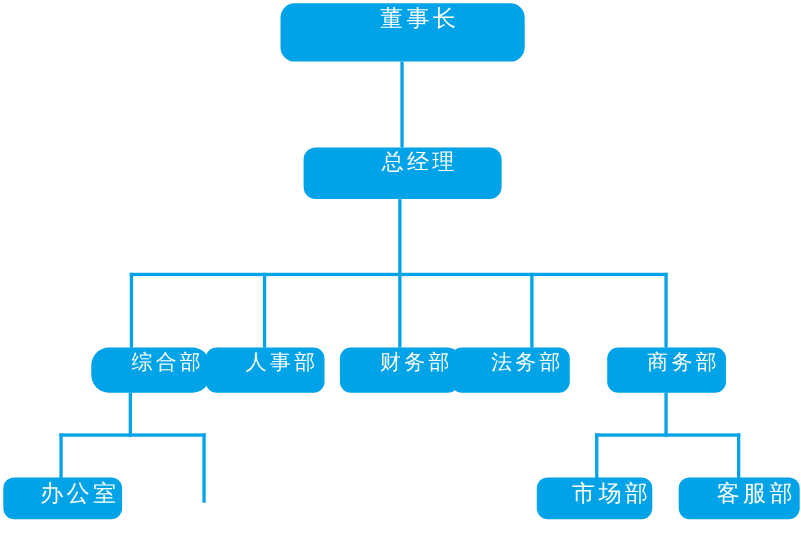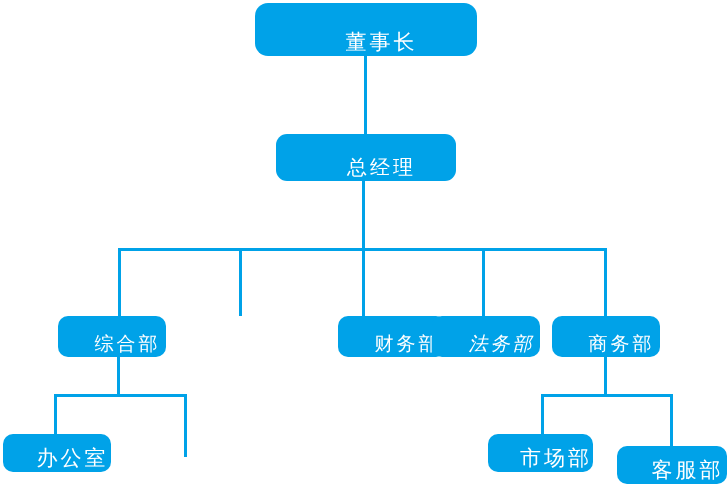--- a/index.html
+++ b/index.html
@@ -12,47 +12,47 @@
     height: 497px;
     background: #ffffff;
     overflow: hidden;
   }
 
   .node {
     position: absolute;
     background: var(--accent, #00a2e8);
     color: var(--node-text, #ffffff);
     display: flex;
-    align-items: flex-end;
+    align-items: flex-start;
     justify-content: center;
     border-radius: 10px;
     cursor: default;
     padding-left: 28px;
   }
   .node span {
     letter-spacing: 3px;
     margin-right: -3px;
     white-space: nowrap;
   }
 
   .lvl1 { left: 255px; top: 3px;   width: 222px; height: 53px; border-radius: 13px; font-size: 21px; }
   .lvl2 { left: 276px; top: 134px; width: 180px; height: 47px; border-radius: 11px; font-size: 20px; font-family: Liberation Serif, serif; }
   .lvl3 { top: 316px; width: 108px; height: 41px; font-size: 19px; }
   .lvl4 { top: 434px; height: 38px; font-size: 21px; }
 
-  .n-general-affairs  { left: 58px; }
+  .n-general-affairs  { left: 83px; border-radius: 16px; }
   .n-hr               { left: 187px; }
-  .n-finance          { left: 309px; margin-left: 29px; }
-  .n-legal            { left: 432px; font-style: italic; }
+  .n-finance          { left: 309px; }
+  .n-legal            { left: 410px; }
   .n-business         { left: 552px; font-family: Liberation Mono, monospace; }
 
   .n-office           { left: 3px;   width: 108px; }
   .n-logistics        { left: 132px; width: 108px; }
   .n-marketing        { left: 488px; width: 105px; }
-  .n-customer-service { left: 617px; width: 110px; margin-top: 12px; }
+  .n-customer-service { left: 617px; width: 110px; }
 
   .line {
     position: absolute;
     background: var(--accent, #00a2e8);
   }
 
   
   .l-chairman-gm   { left: 364px; top: 56px;  width: 3px;   height: 78px; }
   
   .l-gm-finance    { left: 362px; top: 181px; width: 3px;   height: 135px; }
@@ -99,20 +99,23 @@
     <span>董事长</span>
   </div>
 
   <div class="node lvl2">
     <span>总经理</span>
   </div>
 
   <div class="node lvl3 n-general-affairs">
     <span>综合部</span>
   </div>
+  <div class="node lvl3 n-hr">
+    <span>人事部</span>
+  </div>
   <div class="node lvl3 n-finance">
     <span>财务部</span>
   </div>
   <div class="node lvl3 n-legal">
     <span>法务部</span>
   </div>
   <div class="node lvl3 n-business">
     <span>商务部</span>
   </div>
 

